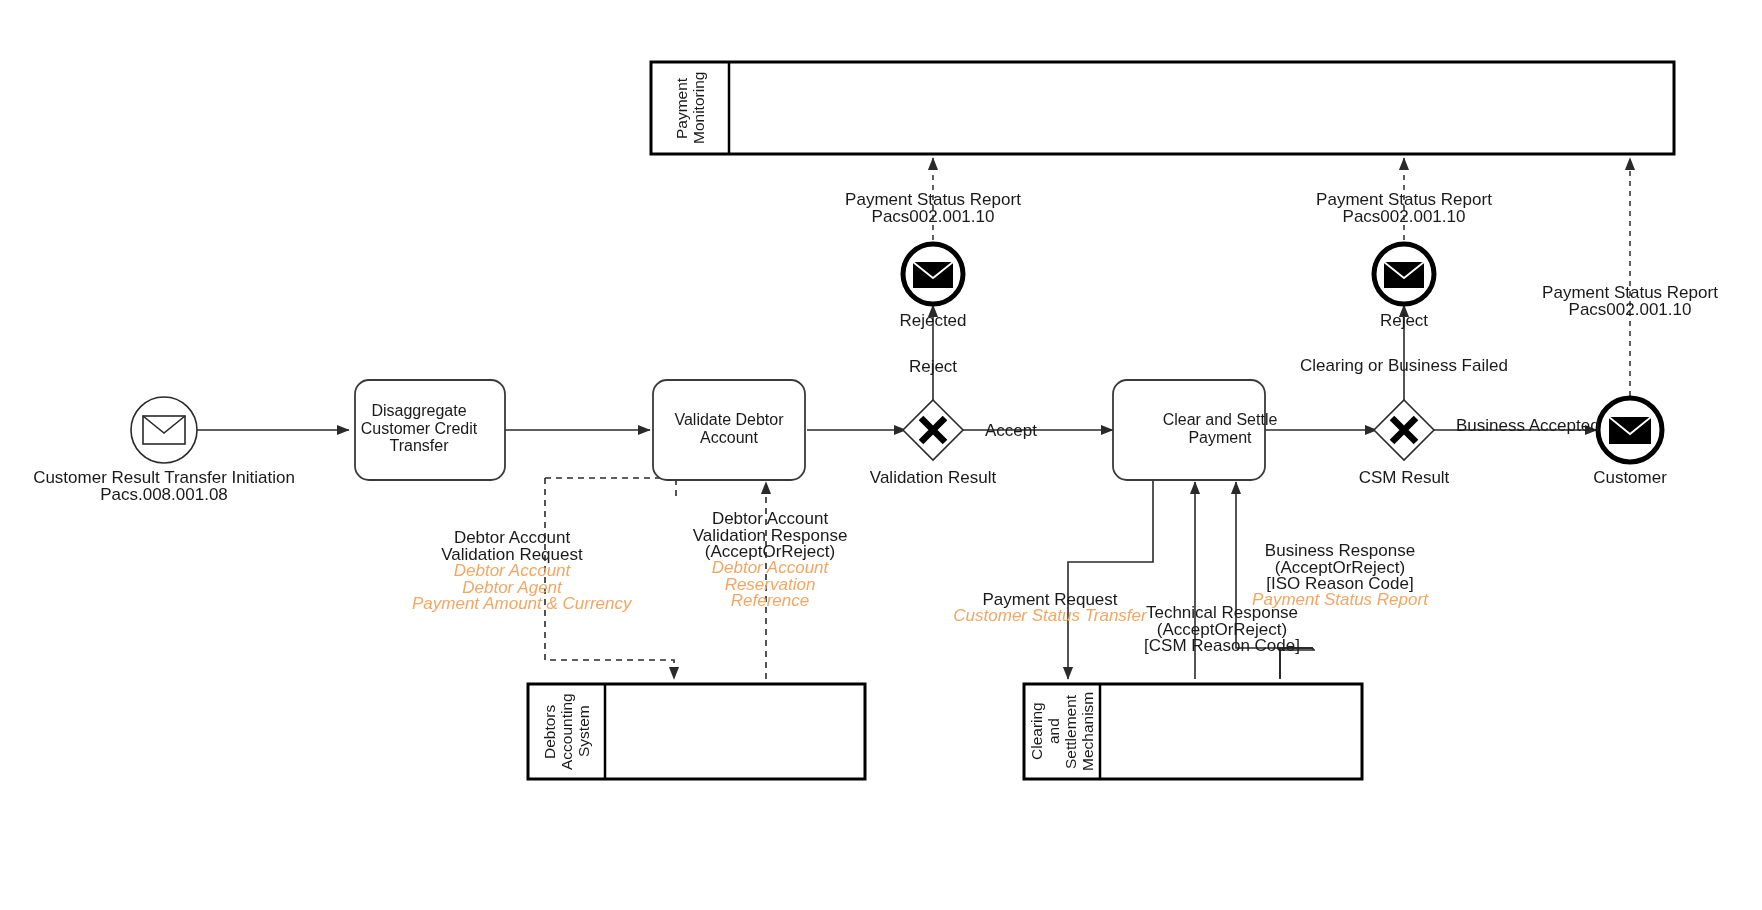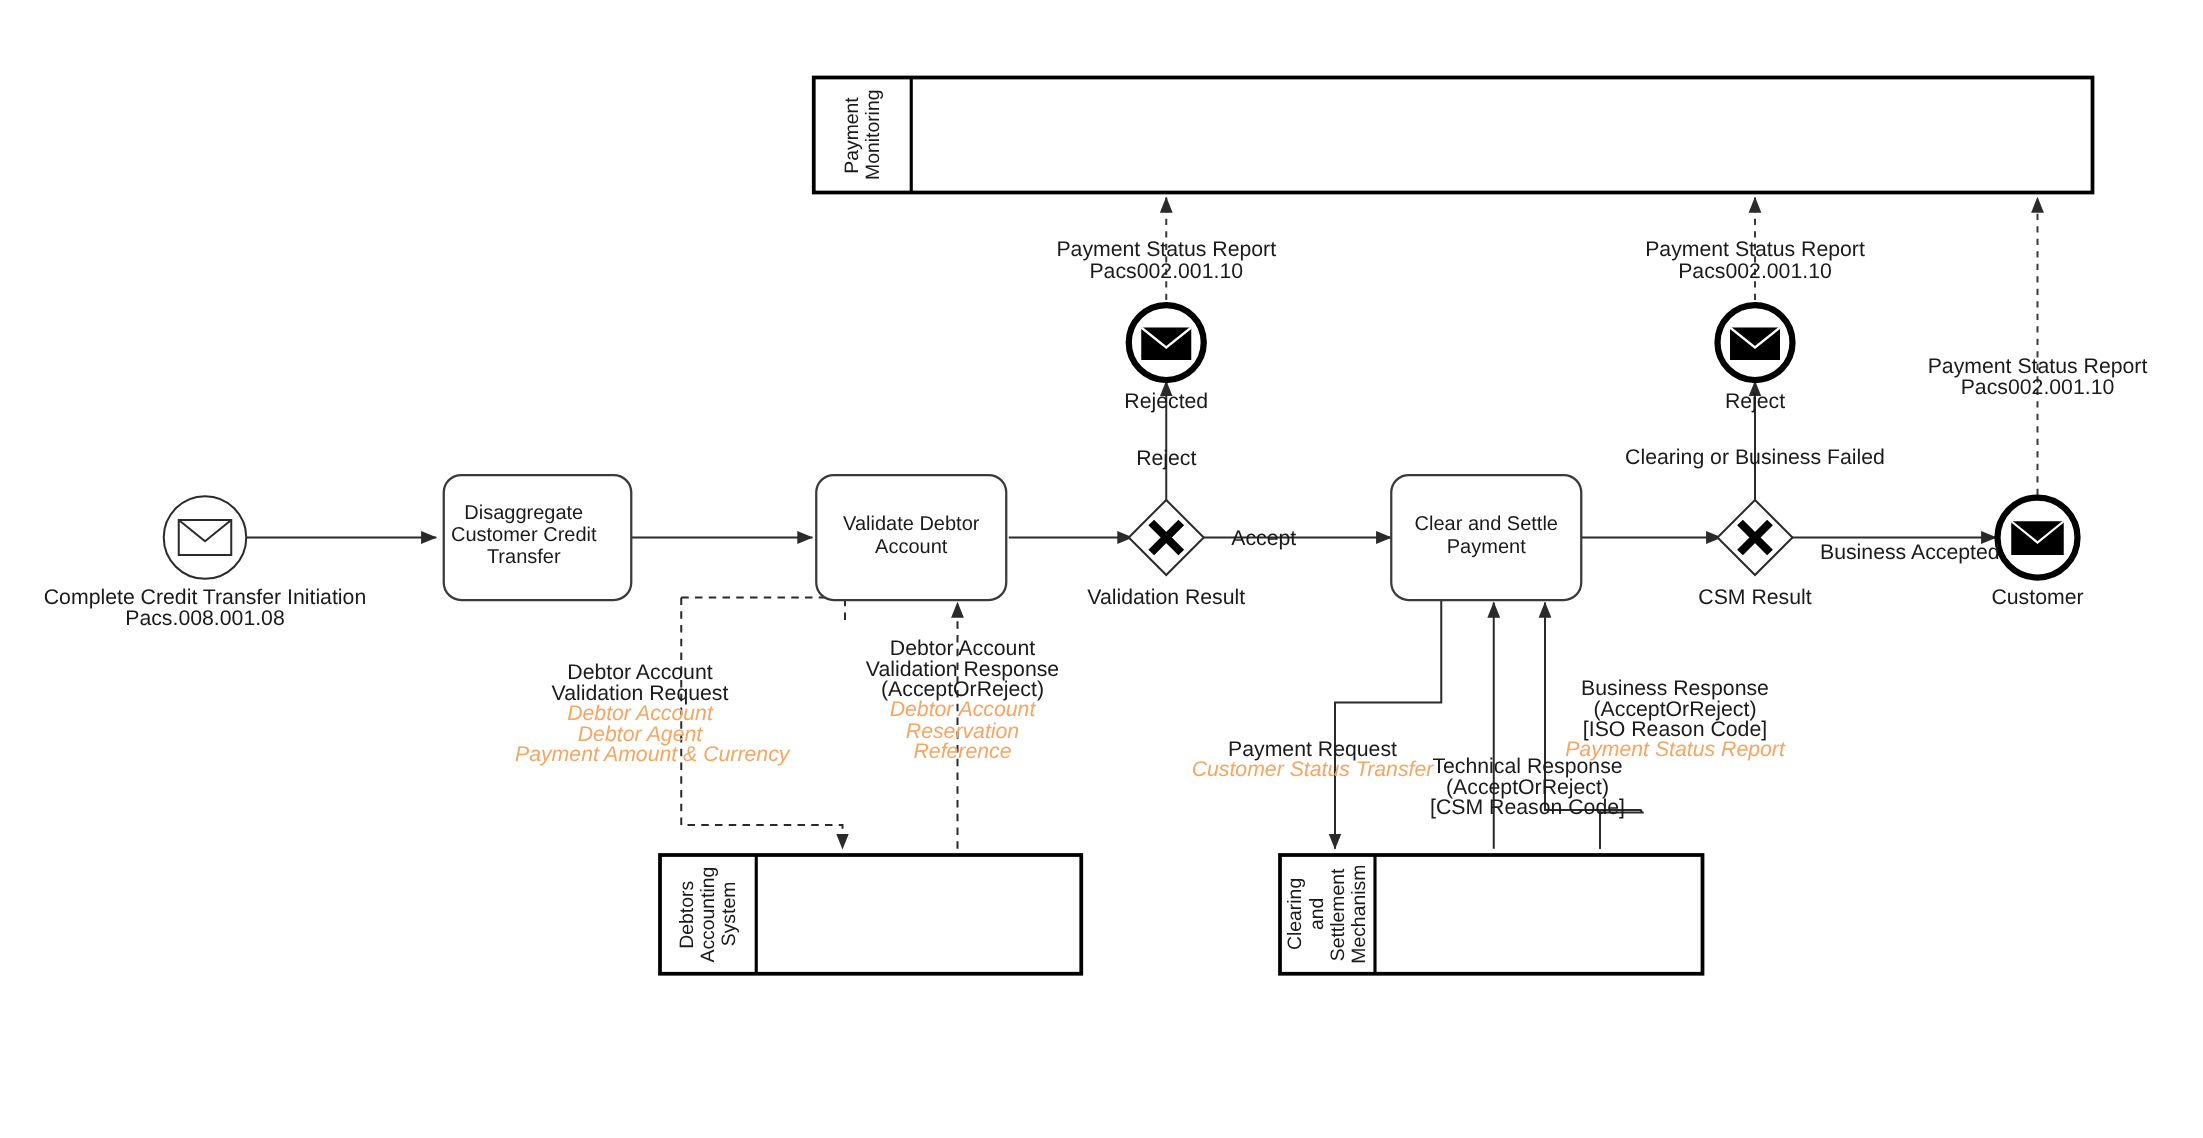--- a/index.html
+++ b/index.html
@@ -161,45 +161,45 @@
   <div class="pool-name" style="left:1024px; top:684px; width:76px; height:95px;">Clearing
 and
 Settlement
 Mechanism</div>
 
   <div class="task-label" style="left:355px; top:402px; width:128px;">Disaggregate
 Customer Credit
 Transfer</div>
   <div class="task-label" style="left:653px; top:411px; width:152px;">Validate Debtor
 Account</div>
-  <div class="task-label" style="left:1113px; top:411px; width:152px;">Clear and Settle
+  <div class="task-label" style="left:1113px; top:411px; width:152px;padding-left:31px;">Clear and Settle
 Payment</div>
 
-  <div class="lbl" style="left:24px; top:470px; width:280px;">Complete Credit Transfer Initiation
+  <div class="lbl" style="left:24px; top:470px; width:280px;">Customer Result Transfer Initiation
 Pacs.008.001.08</div>
 
   <div class="lbl" style="left:833px; top:313px; width:200px;">Rejected</div>
   <div class="lbl" style="left:833px; top:192px; width:200px;">Payment Status Report
 Pacs002.001.10</div>
 
   <div class="lbl" style="left:1304px; top:313px; width:200px;">Reject</div>
   <div class="lbl" style="left:1304px; top:192px; width:200px;">Payment Status Report
 Pacs002.001.10</div>
 
   <div class="lbl" style="left:1530px; top:470px; width:200px;">Customer</div>
   <div class="lbl" style="left:1530px; top:285px; width:200px;">Payment Status Report
 Pacs002.001.10</div>
 
   <div class="lbl" style="left:853px; top:470px; width:160px;">Validation Result</div>
   <div class="lbl" style="left:1324px; top:470px; width:160px;">CSM Result</div>
 
   <div class="lbl" style="left:873px; top:359px; width:120px;">Reject</div>
   <div class="lbl" style="left:985px; top:423px; width:100px; text-align:left;">Accept</div>
   <div class="lbl" style="left:1284px; top:358px; width:240px;">Clearing or Business Failed</div>
-  <div class="lbl" style="left:1456px; top:418px; width:190px; text-align:left;margin-top:16px;">Business Accepted</div>
+  <div class="lbl" style="left:1456px; top:418px; width:190px; text-align:left;">Business Accepted</div>
 
   <div class="lbl" style="left:422px; top:530px; width:180px;">Debtor Account
 Validation Request</div>
   <div class="lbl orange" style="left:412px; top:563px; width:200px;">Debtor Account
 Debtor Agent
 Payment Amount &amp; Currency</div>
 
   <div class="lbl" style="left:675px; top:511px; width:190px;">Debtor Account
 Validation Response
 (AcceptOrReject)</div>

